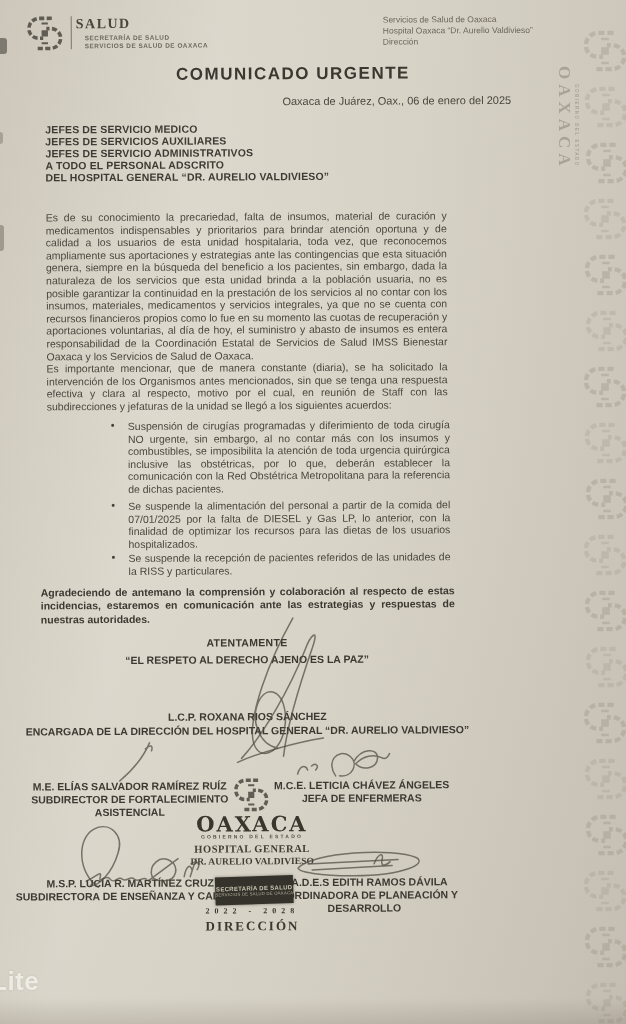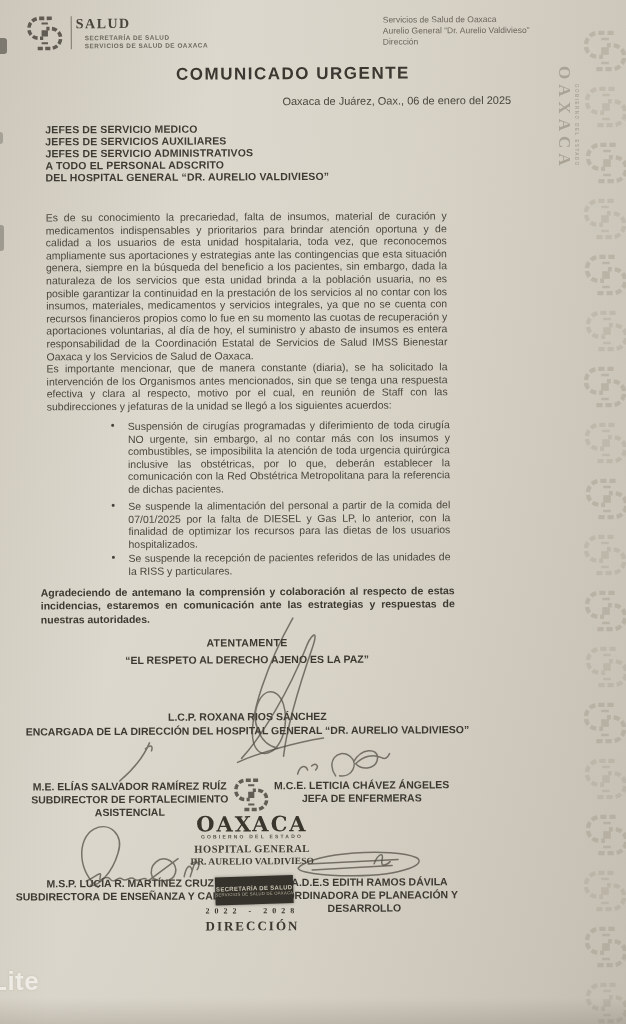--- a/index.html
+++ b/index.html
@@ -168,21 +168,21 @@
     <svg class="abs logo-icon" viewBox="0 0 48 48">
         <use href="#greca"></use>
       </svg>
     <div class="abs logo-divider"></div>
     <div class="abs logo-title">SALUD</div>
     <div class="abs logo-sub" style="top:33px;">SECRETARÍA DE SALUD</div>
     <div class="abs logo-sub" style="top:41px;">SERVICIOS DE SALUD DE OAXACA</div>
 
     <div class="abs hdr-right">
       <div>Servicios de Salud de Oaxaca</div>
-      <div>Aurelio General “Dr. Aurelio Valdivieso”</div>
+      <div>Hospital Oaxaca “Dr. Aurelio Valdivieso”</div>
       <div>Dirección</div>
     </div>
 
     <div class="abs doc-title">COMUNICADO URGENTE</div>
     <div class="abs dateline">Oaxaca de Juárez, Oax., 06 de enero del 2025</div>
 
     <div class="abs recipients">
       <div>JEFES DE SERVICIO MEDICO</div>
       <div>JEFES DE SERVICIOS AUXILIARES</div>
       <div>JEFES DE SERVICIO ADMINISTRATIVOS</div>

